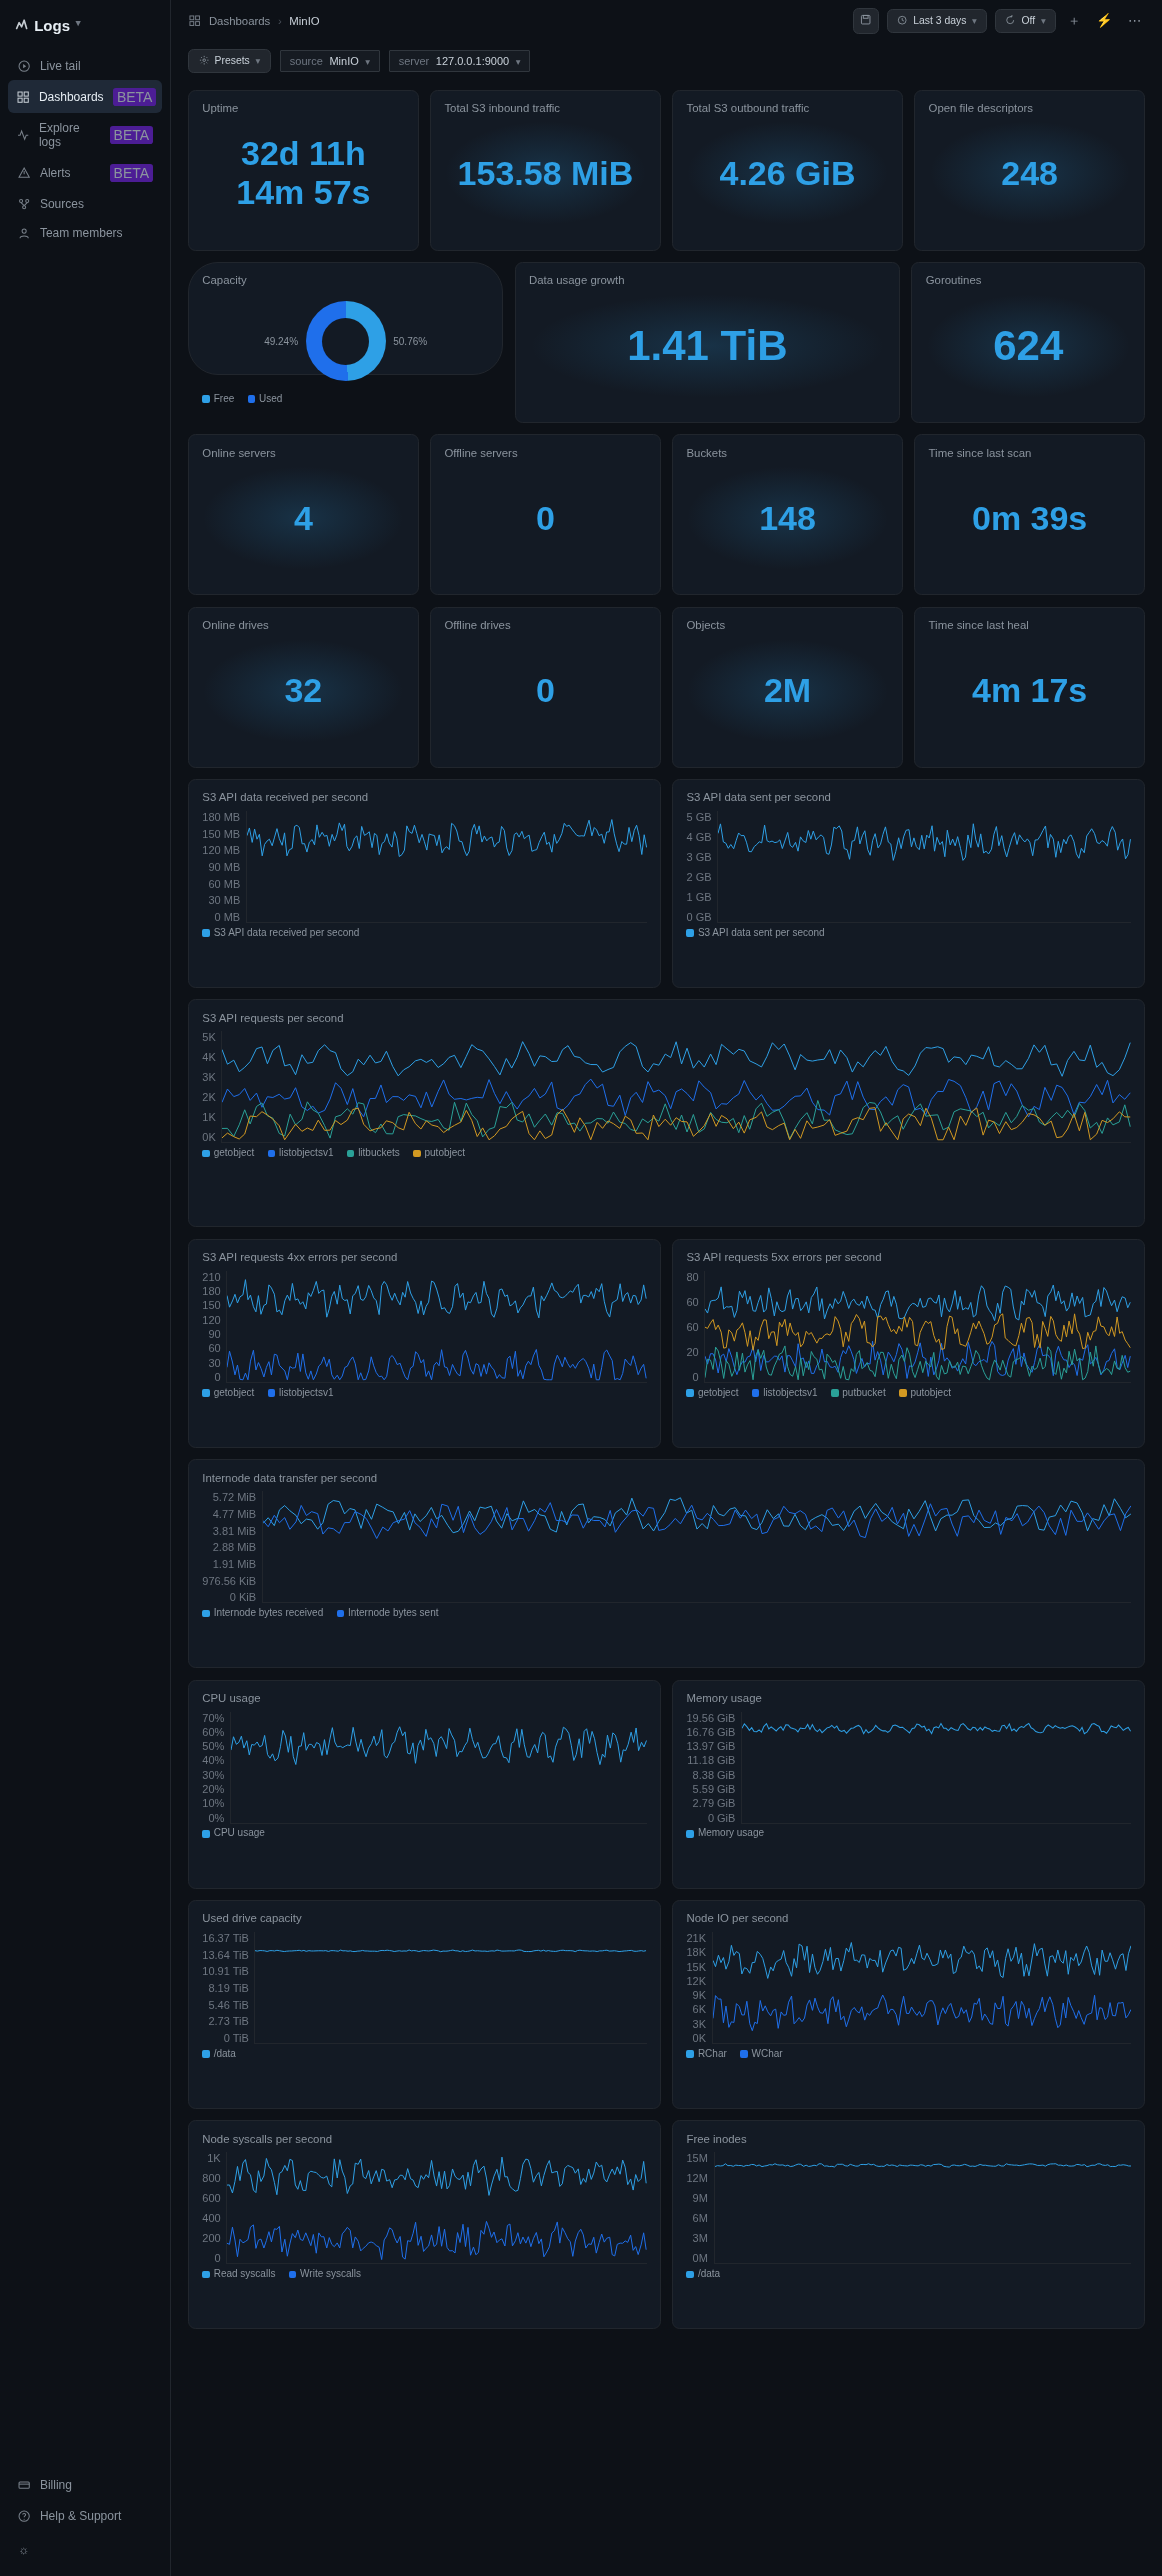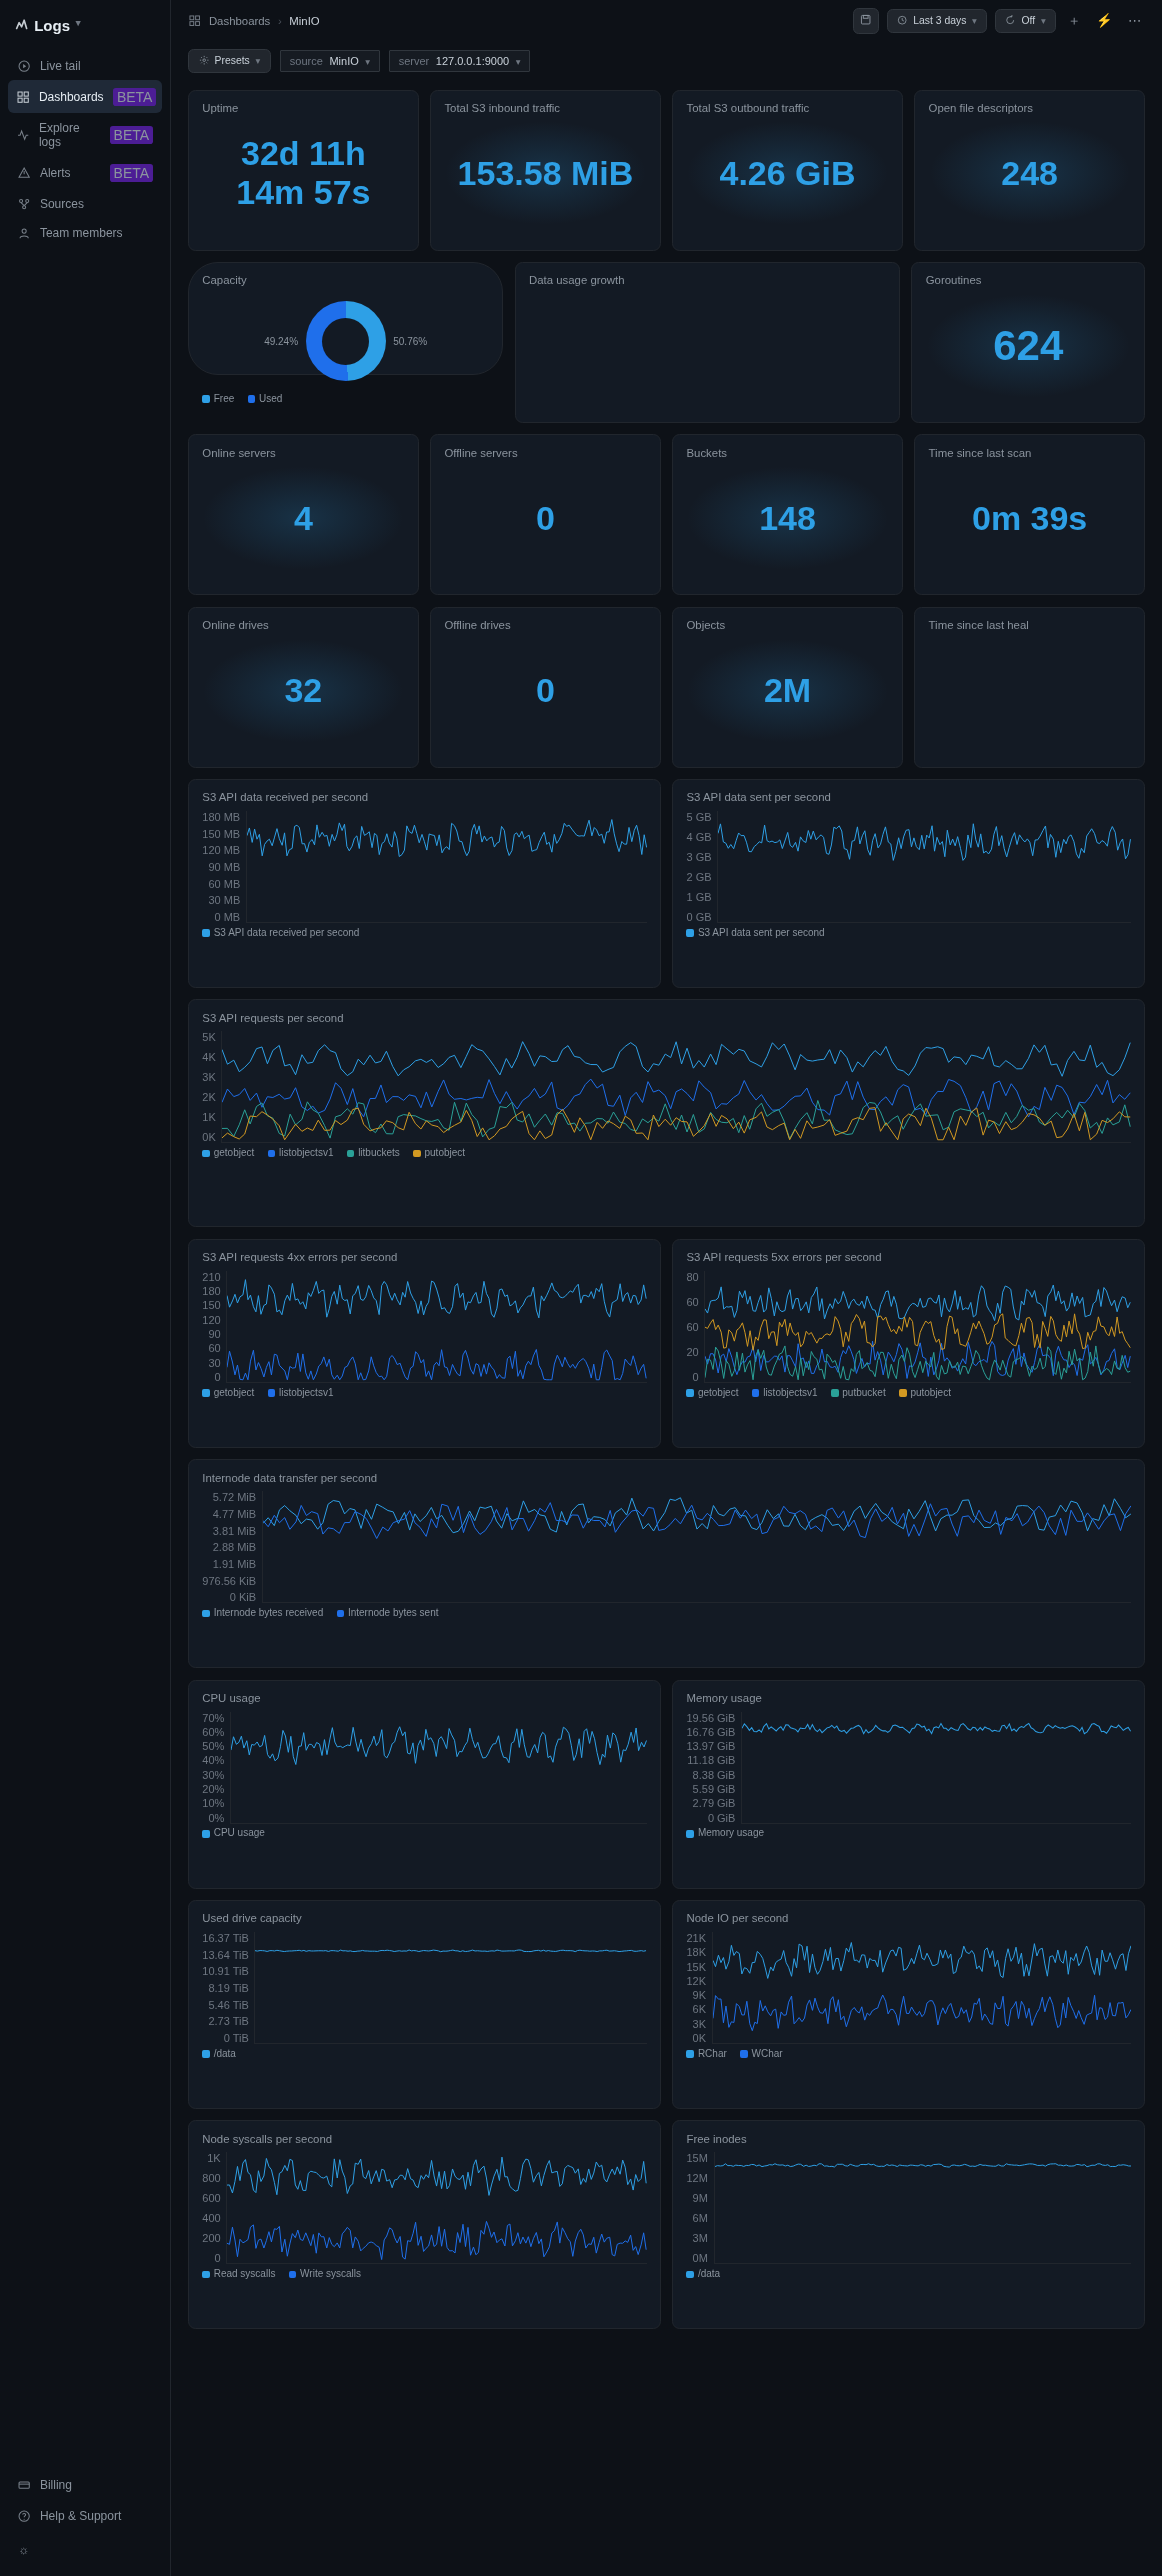--- a/index.html
+++ b/index.html
@@ -241,20 +241,21 @@
           <div class="donut"></div>
           <span class="pct">50.76%</span>
         </div>
         <div class="legend" id="cap-legend">
             <span><span class="dot" style="background:#2ea0e6"></span>Free</span>
             <span><span class="dot" style="background:#1f6feb"></span>Used</span>
           </div>
       </div>
       <div class="panel" style="height:161px;">
         <div class="panel-title">Data usage growth</div>
+        <div class="big-value shadow-bg" style="font-size:42px;height:104px;">1.41 TiB</div>
       </div>
       <div class="panel" style="height:161px;">
         <div class="panel-title">Goroutines</div>
         <div class="big-value shadow-bg" style="font-size:42px;height:104px;">624</div>
       </div>
     </div>
 
     <div class="grid grid-4 section" id="row3">
         <div class="panel metric">
           <div class="panel-title">Online servers</div>
@@ -281,20 +282,21 @@
         <div class="panel metric">
           <div class="panel-title">Offline drives</div>
           <div class="big-value">0</div>
         </div>
         <div class="panel metric">
           <div class="panel-title">Objects</div>
           <div class="big-value shadow-bg">2M</div>
         </div>
         <div class="panel metric">
           <div class="panel-title">Time since last heal</div>
+          <div class="big-value">4m 17s</div>
         </div>
       </div>
 
     <div class="grid grid-2 section">
       <div class="panel chart">
           <div class="panel-title">S3 API data received per second</div>
           <div class="chart-body">
             <div class="yaxis">
               <div>180 MB</div>
               <div>150 MB</div>

